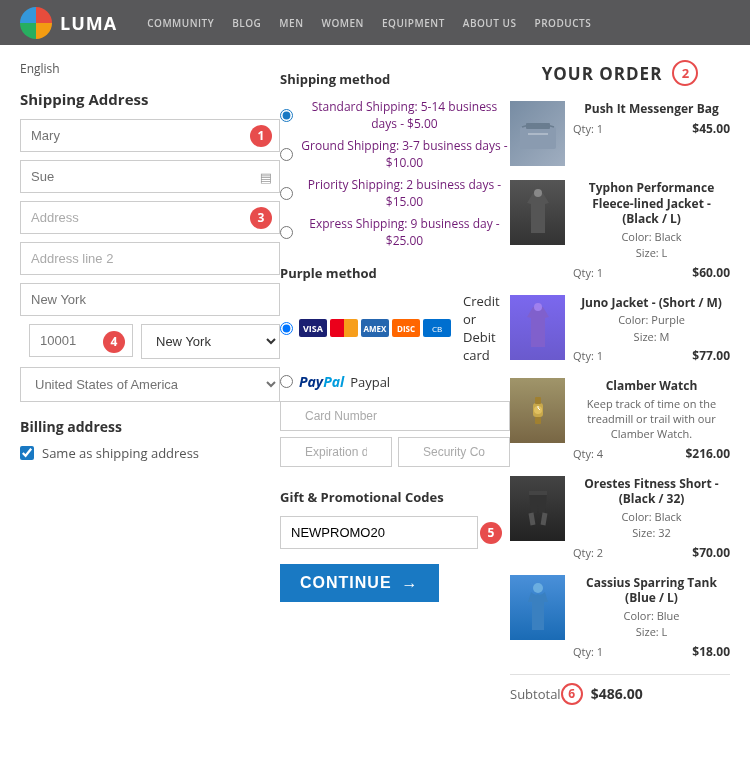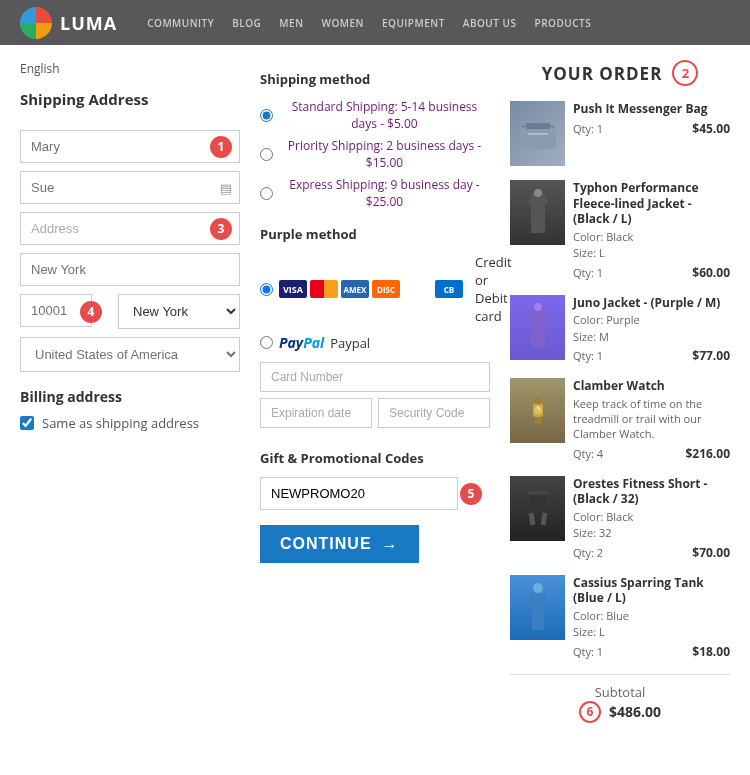--- a/index.html
+++ b/index.html
@@ -7,28 +7,28 @@
 
     
     .header { background: #58585a; height: 45px; display: flex; align-items: center; padding: 0 20px; }
     .logo-area { display: flex; align-items: center; gap: 8px; margin-right: 30px; }
     .logo-circle { width: 32px; height: 32px; border-radius: 50%; background: conic-gradient(#e74c3c 0deg 90deg, #f39c12 90deg 180deg, #27ae60 180deg 270deg, #3498db 270deg 360deg); }
     .logo-text { color: #fff; font-size: 18px; font-weight: 700; letter-spacing: 1px; }
     nav { display: flex; gap: 18px; }
     nav a { color: #ccc; text-decoration: none; font-size: 10px; font-weight: 600; letter-spacing: 0.5px; text-transform: uppercase; }
 
     
-    .main-wrapper { display: flex; padding: 15px 20px; gap: 20px; }
+    .main-wrapper { display: flex; padding: 15px 20px; }
 
     
     .form-side { flex: 1; max-width: 490px; }
 
     .lang-label { font-size: 12px; color: #555; margin-bottom: 12px; }
 
-    .section-title { font-size: 15px; font-weight: 700; color: #333; margin-bottom: 21px; }
+    .section-title { font-size: 15px; font-weight: 700; color: #333; margin-bottom: 10px; }
 
     .form-group { margin-bottom: 8px; position: relative; }
     .form-input { width: 100%; border: 1px solid #ccc; padding: 8px 10px; font-size: 13px; color: #737373; background: #fff; outline: none; }
     .form-input::placeholder { color: #aaa; }
 
     .form-row { display: flex; gap: 8px; margin-bottom: 8px; }
     .form-row .form-input { flex: 1; }
     .form-row select { flex: 1; border: 1px solid #ccc; padding: 8px 10px; font-size: 13px; color: #333; background: #fff; appearance: auto; }
 
     .circle-badge { position: absolute; right: 8px; top: 50%; transform: translateY(-50%); width: 22px; height: 22px; border-radius: 50%; background: #e74c4c; color: #fff; font-size: 12px; font-weight: 700; display: flex; align-items: center; justify-content: center; }
@@ -54,48 +54,48 @@
     .mc-icon { background: #eb001b; color: #fff; }
 
     .payment-row { display: flex; align-items: center; gap: 6px; margin-bottom: 8px; }
 
     .paypal-row { display: flex; align-items: center; gap: 6px; margin-bottom: 10px; }
     .paypal-logo { display: flex; align-items: center; }
     .paypal-text-p { color: #003087; font-size: 14px; font-weight: 700; font-style: italic; }
     .paypal-text-pal { color: #009cde; font-size: 14px; font-weight: 700; font-style: italic; }
 
     .card-inputs { margin-top: 8px; }
-    .card-input-field { width: 100%; border: 1px solid #ccc; padding: 7px 10px; font-size: 12px; color: #1d4ed8; margin-bottom: 6px; outline: none; }
+    .card-input-field { width: 100%; border: 1px solid #ccc; padding: 7px 24px; font-size: 12px; color: #1d4ed8; margin-bottom: 6px; outline: none; }
     .card-input-field::placeholder { color: #aaa; }
     .card-row { display: flex; gap: 6px; }
     .card-row .card-input-field { flex: 1; }
 
     .gift-section { margin-top: 15px; }
     .gift-input { flex: 1; border: 1px solid #ccc; padding: 8px 10px; font-size: 13px; outline: none; }
     .gift-input::placeholder { color: #aaa; }
 
     .continue-btn { margin-top: 15px; display: flex; align-items: center; background: #1979c3; color: #fff; border: none; padding: 10px 20px; font-size: 13px; font-weight: 700; letter-spacing: 1px; cursor: pointer; gap: 10px; }
     .continue-btn span { font-size: 16px; }
 
     
     .order-side { width: 220px; }
     .order-header { display: flex; align-items: center; gap: 10px; margin-bottom: 15px; justify-content: center; }
     .order-title { font-size: 17px; font-weight: 700; color: #333; letter-spacing: 1px; }
     .order-badge { width: 26px; height: 26px; border-radius: 50%; border: 2px solid #e74c4c; color: #e74c4c; font-size: 13px; font-weight: 700; display: flex; align-items: center; justify-content: center; }
 
-    .order-item { display: flex; gap: 8px; margin-bottom: 14px; align-items: flex-start; }
+    .order-item { display: flex; gap: 8px; margin-bottom: 14px; align-items: flex-start; text-align: center; }
     .item-img { width: 55px; height: 65px; background: #eee; display: flex; align-items: center; justify-content: center; flex-shrink: 0; overflow: hidden; }
     .item-details { flex: 1; }
     .item-name { font-size: 12px; font-weight: 700; color: #333; margin-bottom: 2px; line-height: 1.3; }
     .item-meta { font-size: 11px; color: #666; margin-bottom: 1px; line-height: 1.4; }
     .item-qty-price { display: flex; justify-content: space-between; align-items: center; margin-top: 3px; }
     .item-qty { font-size: 11px; color: #666; }
     .item-price { font-size: 12px; font-weight: 700; color: #333; }
 
-    .subtotal-row { display: flex; align-items: center; border-top: 1px solid #e0e0e0; padding-top: 8px; margin-top: 5px; flex-direction: column; }
+    .subtotal-row { display: flex; align-items: center; border-top: 1px solid #e0e0e0; padding-top: 8px; margin-top: 5px; }
     .subtotal-label { font-size: 13px; color: #666; }
     .subtotal-right { display: flex; align-items: center; gap: 8px; }
     .subtotal-badge { width: 22px; height: 22px; border-radius: 50%; border: 2px solid #e74c4c; color: #e74c4c; font-size: 12px; font-weight: 700; display: flex; align-items: center; justify-content: center; }
     .subtotal-amount { font-size: 14px; font-weight: 700; color: #333; }
 
     
     .img-messenger { background: linear-gradient(135deg, #778ca3 0%, #a0aec0 100%); width: 55px; height: 65px; display: flex; align-items: center; justify-content: center; }
     .img-jacket-dark { background: linear-gradient(180deg, #555 0%, #333 100%); width: 55px; height: 65px; display: flex; align-items: center; justify-content: center; }
     .img-jacket-purple { background: linear-gradient(180deg, #7b68ee 0%, #6a5acd 100%); width: 55px; height: 65px; display: flex; align-items: center; justify-content: center; }
     .img-watch { background: linear-gradient(180deg, #a0956a 0%, #786644 100%); width: 55px; height: 65px; display: flex; align-items: center; justify-content: center; }
@@ -139,28 +139,31 @@
     <div class="form-group">
       <input type="text" class="form-input" value="Sue" style="">
       <span style="position:absolute;right:8px;top:50%;transform:translateY(-50%);color:#999;font-size:13px;">▤</span>
     </div>
 
     <div class="form-group">
       <input type="text" class="form-input" placeholder="Address" style="">
       <div class="circle-badge">3</div>
     </div>
 
+    <div class="form-group">
+      <input type="text" class="form-input" placeholder="Address line 2" style="">
+    </div>
 
     <div class="form-group">
       <input type="text" class="form-input" value="New York" style="">
     </div>
 
     <div class="form-row">
       <div style="position:relative;flex:0 0 90px;">
-        <input type="text" class="form-input" style="width: 72px;" value="10001">
+        <input type="text" class="form-input" style="width: 104px; margin-left: 9px;" value="10001">
         <div class="circle-badge">4</div>
       </div>
       <select class="form-input" style="flex:1;">
         <option>New York</option>
       </select>
     </div>
 
     <div class="form-group">
       <select class="form-input">
         <option>United States of America</option>
@@ -176,41 +179,45 @@
     </div>
   </div>
 
   <div class="middle-side">
 
     <div class="subsection-title">Shipping method</div>
 
     <div class="radio-group">
       <input type="radio" name="shipping" id="ship0" checked="" style="">
       <label for="ship0">Standard Shipping: 5-14 business days - $5.00</label>
+    </div>
+    <div class="radio-group">
+      <input type="radio" name="shipping" id="ship1" style="">
+      <label for="ship1">Ground Shipping: 3-7 business days - $10.00</label>
     </div>
     <div class="radio-group">
       <input type="radio" name="shipping" id="ship2" style="">
       <label for="ship2">Priority Shipping: 2 business days - $15.00</label>
     </div>
     <div class="radio-group">
       <input type="radio" name="shipping" id="ship3" style="">
       <label for="ship3">Express Shipping: 9 business day - $25.00</label>
     </div>
 
     <div class="payment-section">
       <div class="subsection-title">Purple method</div>
 
       <div class="payment-row">
         <input type="radio" name="payment" id="pay-card" checked="" style="">
         <div class="payment-icons">
           <div class="card-icon visa-icon">VISA</div>
           <div class="card-icon mc-icon" style="background:linear-gradient(to right,#eb001b 50%,#f79e1b 50%);color:transparent;">MC</div>
           <div class="card-icon" style="background:#2566af;color:#fff;font-size:8px;font-weight:700;">AMEX</div>
           <div class="card-icon" style="background:#ff6600;color:#fff;font-size:8px;font-weight:700;">DISC</div>
-          <div class="card-icon" style="background:#006fcf;color:#fff;font-size:8px;font-weight:700;margin-left:32px;">CB</div>
+          <div class="card-icon" style="background:#006fcf;color:#fff;font-size:8px;font-weight:400;">CB</div>
         </div>
         <label for="pay-card">Credit or Debit card</label>
       </div>
 
       <div class="paypal-row">
         <input type="radio" name="payment" id="pay-paypal" style="">
         <span class="paypal-logo">
           <span class="paypal-text-p">Pay</span>
             <span class="paypal-text-pal">Pal</span>
         </span>
@@ -283,21 +290,21 @@
     </div>
 
     <div class="order-item">
       <div class="item-img img-jacket-purple">
         <svg width="30" height="50" viewBox="0 0 30 50">
           <path d="M10 5 L4 15 L8 16 L8 45 L22 45 L22 16 L26 15 L20 5 Z" fill="#8060cc"></path>
           <circle cx="15" cy="5" r="4" fill="#a080ee"></circle>
         </svg>
       </div>
       <div class="item-details">
-        <div class="item-name">Juno Jacket - (Purple / M)</div>
+        <div class="item-name">Juno Jacket - (Short / M)</div>
         <div class="item-meta">Color: <span>Purple</span></div>
         <div class="item-meta">Size: <span>M</span></div>
         <div class="item-qty-price">
           <span class="item-qty">Qty: <span>1</span></span>
           <span class="item-price">$77.00</span>
         </div>
       </div>
     </div>
 
     <div class="order-item">

